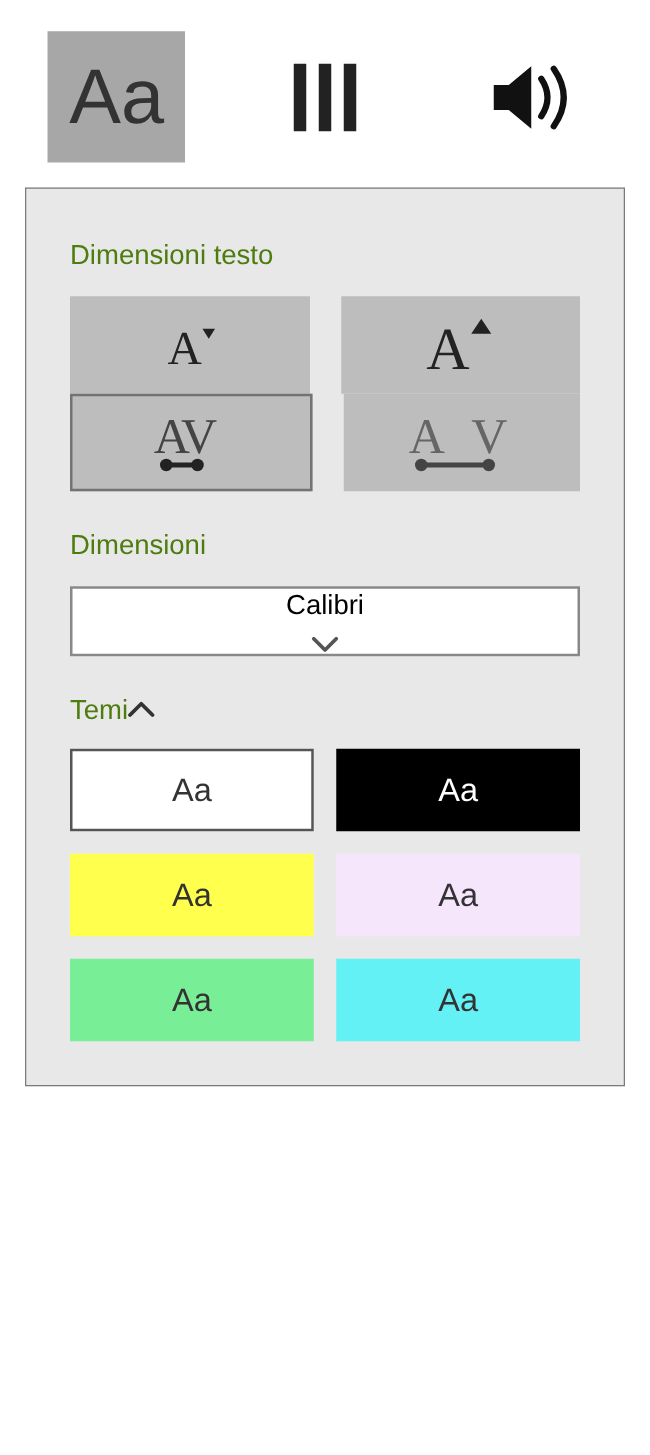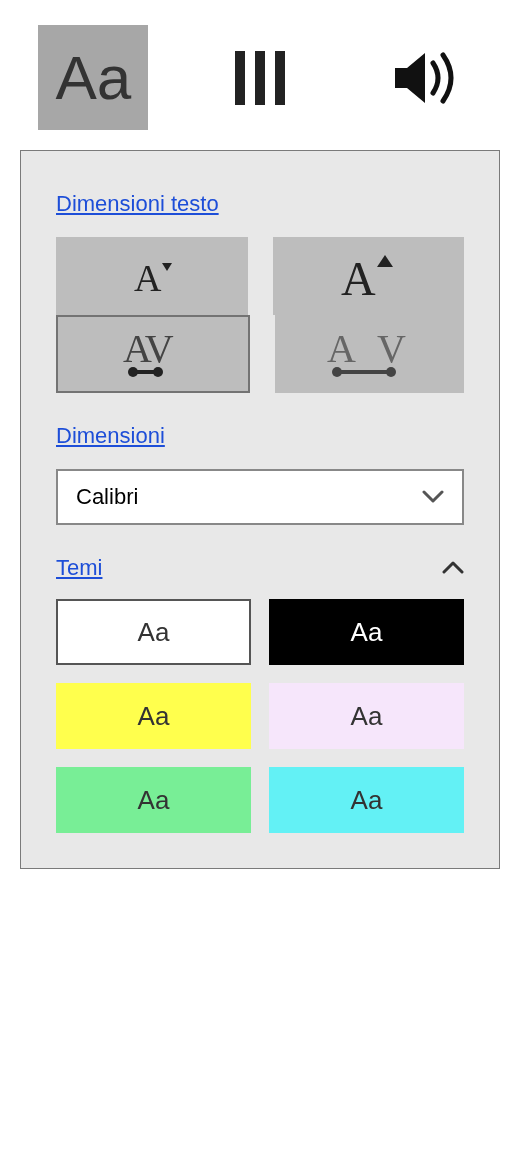--- a/index.html
+++ b/index.html
@@ -36,24 +36,23 @@
       color: #333;
     }
     .panel {
       margin: 0 20px 20px;
       border: 1px solid #7a7a7a;
       background: #e8e8e8;
       padding: 40px 35px 35px;
     }
     .section-label {
       font-size: 22px;
-      color: #1d4ed8;
+      color: #4d7c0f;
       margin-bottom: 20px;
       margin-top: 30px;
-      text-decoration: underline;
     }
     .section-label:first-child {
       margin-top: 0;
     }
     .btn-row {
       display: flex;
       gap: 25px;
     }
     .btn {
       flex: 1;
@@ -71,24 +70,24 @@
     .dropdown {
       display: flex;
       align-items: center;
       justify-content: space-between;
       border: 2px solid #888;
       background: #fff;
       height: 56px;
       padding: 0 18px;
       font-size: 22px;
       cursor: pointer;
+      flex-direction: column;
     }
     .section-header {
       display: flex;
-      justify-content: space-between;
       align-items: center;
       margin-top: 30px;
       margin-bottom: 18px;
     }
     .section-header .section-label {
       margin: 0;
     }
     .theme-grid {
       display: grid;
       grid-template-columns: 1fr 1fr;

